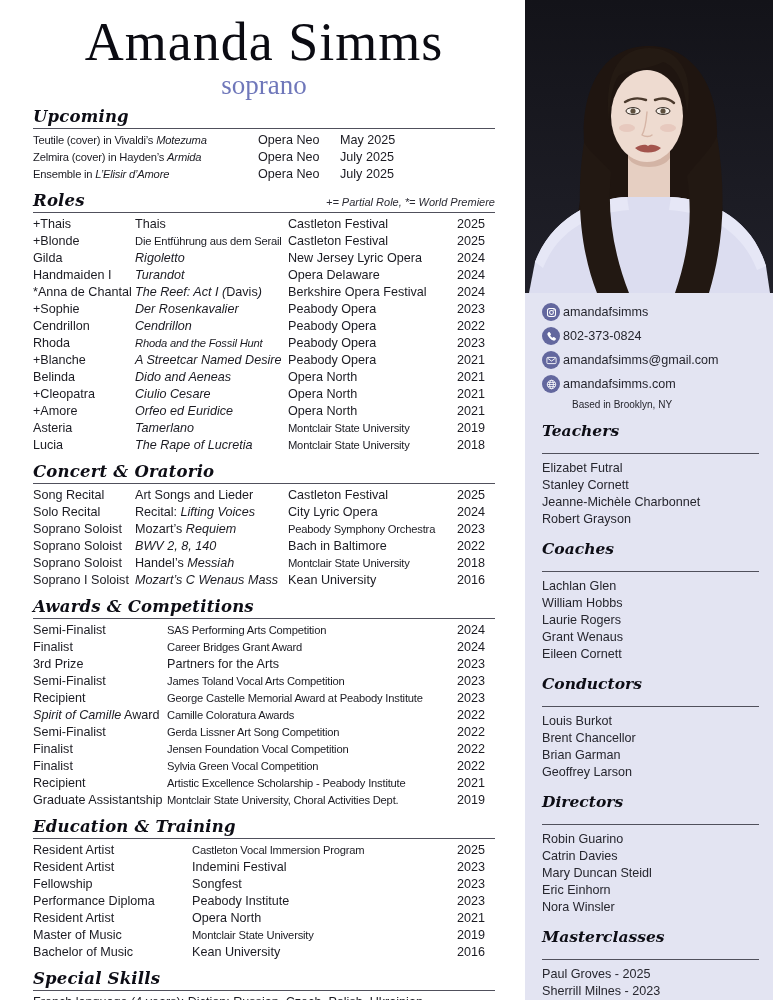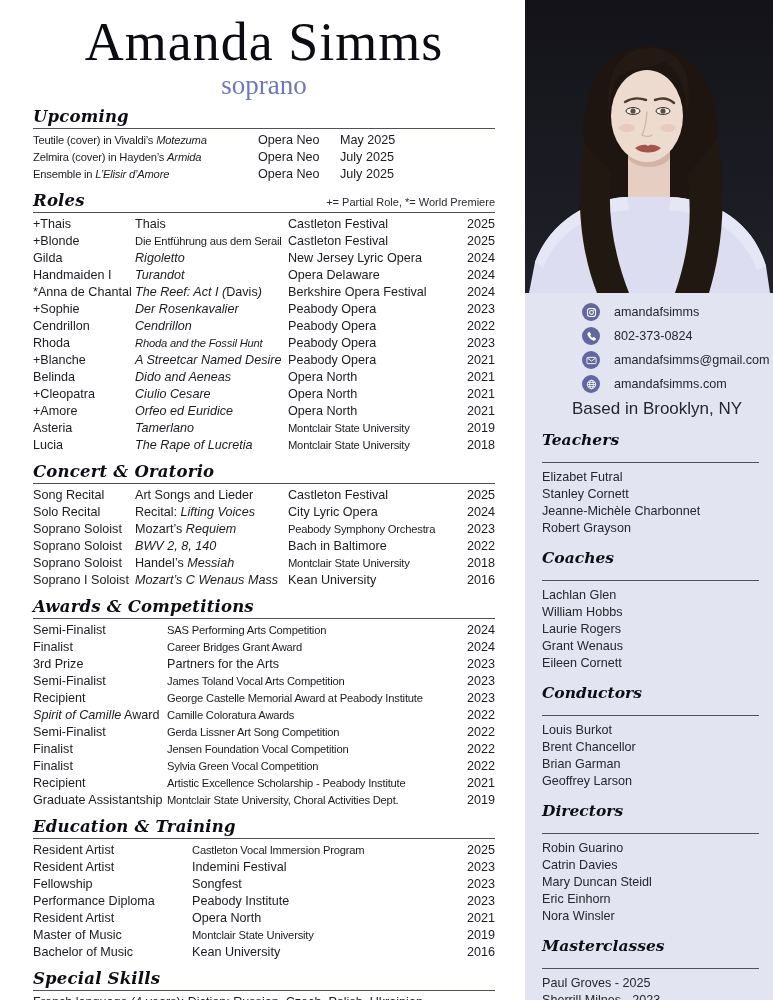--- a/index.html
+++ b/index.html
@@ -11,42 +11,42 @@
   .name{font-family:"Liberation Serif",serif;font-size:54px;line-height:56px;letter-spacing:1px;
         text-align:center;color:#0b0b12;margin-top:14px;}
   .subtitle{font-family:"Liberation Serif",serif;font-size:27px;line-height:28px;text-align:center;
         color:#6f77ba;margin-top:1px;}
 
   .section{margin-top:8px;}
   .sec-head{display:flex;align-items:baseline;justify-content:space-between;
         border-bottom:1px solid #50505c;padding-bottom:2px;margin-bottom:3px;}
   .sec-title{font-family:"DejaVu Serif","Liberation Serif",serif;font-style:italic;font-weight:bold;
         font-size:16.5px;line-height:19px;color:#0d0d15;letter-spacing:.2px;}
-  .note{font-size:11px;color:#2a2a33;}
+  .note{font-style:italic;font-size:11px;color:#2a2a33;}
 
   .rows .row{display:grid;line-height:17px;font-size:12.6px;}
   .rows .cell{white-space:nowrap;}
   .rows .cell.tight{font-size:11.2px;letter-spacing:-0.2px;}
-  .has-year .row .cell:last-child{text-align:right;}
+  .has-year .row .cell:last-child{}
   .grid-upcoming .row{grid-template-columns:225px 82px 1fr;}
   .grid-roles .row{grid-template-columns:102px 153px 1fr 38px;}
   .grid-concert .row{grid-template-columns:102px 153px 1fr 38px;}
   .grid-awards .row{grid-template-columns:134px 1fr 38px;}
   .grid-education .row{grid-template-columns:159px 1fr 38px;}
   .grid-skills .row{grid-template-columns:1fr;}
 
   
   .sidebar{position:absolute;left:525px;top:0;width:248px;height:1000px;background:#e3e4f2;color:#26262e;}
   .photo{width:248px;height:293px;display:block;}
   .sidebar-content{padding:10px 14px 0 17px;}
-  .contact-row{display:flex;align-items:center;gap:14px;margin-bottom:6px;font-size:12.6px;margin-left:40px;}
+  .contact-row{display:flex;align-items:center;gap:3px;margin-bottom:6px;font-size:12.6px;}
   .badge{width:18px;height:18px;border-radius:50%;background:#63679e;flex:0 0 18px;
          display:flex;align-items:center;justify-content:center;}
   .badge svg{display:block;}
-  .based{font-size:17px;margin:4px 0 0 30px;}
+  .based{font-size:10px;margin:4px 0 0 30px;}
 
   .group h3{font-family:"DejaVu Serif","Liberation Serif",serif;font-style:italic;font-weight:bold;
         font-size:15.5px;line-height:18px;color:#0d0d15;margin:12px 0 6px 0;
         border-bottom:1px solid #50505c;padding-bottom:13px;}
   .group .item{font-size:12.6px;line-height:17px;}
 
   i{font-style:italic;}
 </style>
 </head>
 <body>

